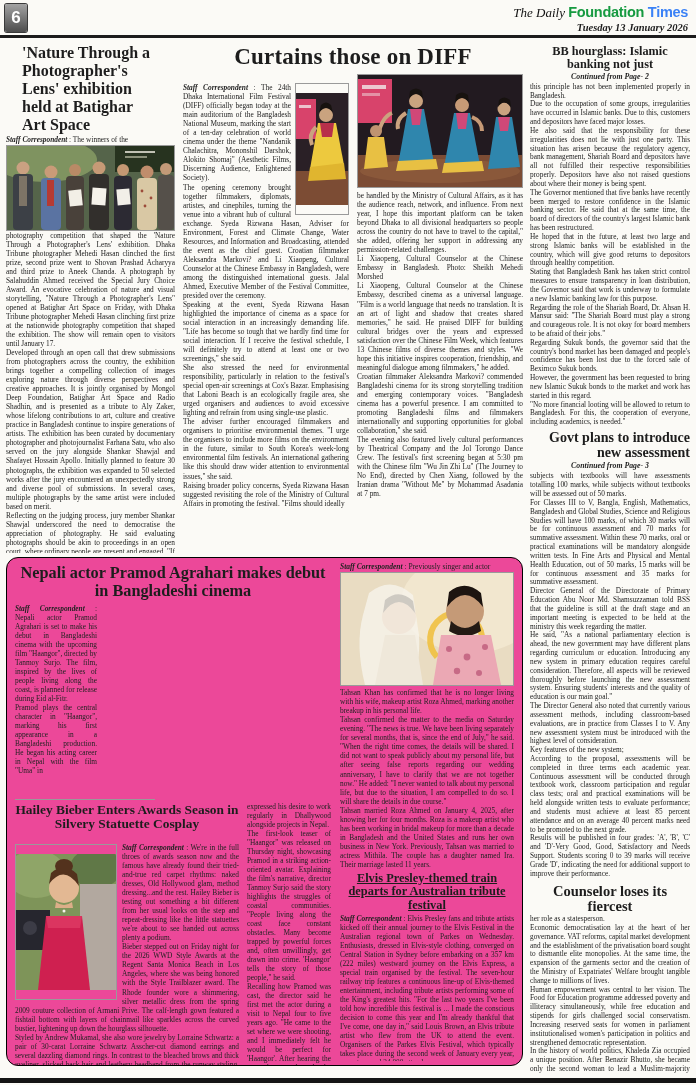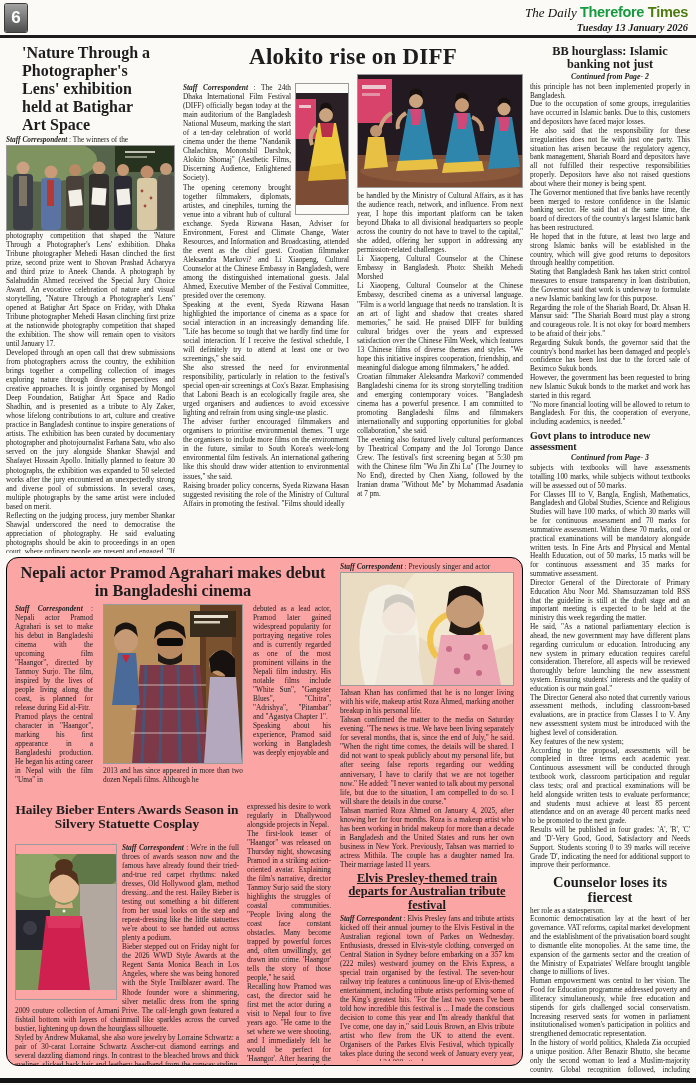--- a/index.html
+++ b/index.html
@@ -44,36 +44,36 @@
   .art-nature .lead { font-size:7.35px; line-height:1.25; text-align:justify; margin-bottom:1px; }
   
   .art-diff { width:340px; overflow:hidden; }
   .art-diff h1 { font-size:23px; line-height:1.05; text-align:center; margin:4px 0 5px; letter-spacing:0.2px; }
   .diff-cols { display:flex; gap:8px; }
   .dcol { width:166px; overflow:hidden; }
   .float-ph { float:right; margin:0 0 2px 4px; }
   .diff-photo2 { margin-bottom:3px; }
   
   .col-right h3 { font-size:12.3px; line-height:1.05; text-align:center; margin:4px 0 0; }
-  .col-right h4 { font-size:10px; line-height:1.05; text-align:left; margin:4px 0 0; }
+  .col-right h4 { font-size:14px; line-height:1.05; text-align:right; margin:4px 0 0; }
   .col-right h5 { font-size:14.5px; line-height:1.05; text-align:center; margin:5px 0 1px; }
   .cont-note { text-align:center; font-style:italic; font-weight:bold; font-size:7.8px; margin:1px 0 2px; }
   .col-right .a-body { font-size:7.3px; line-height:1.21; }
   
   .mid-box {
     margin-top:4px; height:509px;
     border:1.7px solid #000; border-radius:12px;
     padding:4px 8px 4px 8px;
     display:flex; gap:9px; overflow:hidden;
-    background:#fca5a5;
+    background:#ec4899;
   }
   .box-left { width:316px; }
   .box-right { flex:1; overflow:hidden; }
   .box-left h2 { font-size:16.3px; line-height:1.12; text-align:center; margin:2px 0 3px; }
-  .nep-row { display:flex; gap:10px; height:196px; overflow:hidden; }
+  .nep-row { display:flex; gap:24px; height:196px; overflow:hidden;flex-direction:column; }
   .ncol1 { width:82px; }
   .nphoto-col { width:140px; }
   .ncol3 { width:82px; }
   .row2 { display:flex; gap:8px; margin-top:2px; height:296px; overflow:hidden; }
   .hailey-sec { width:224px; overflow:hidden; }
   .hailey-sec h2 { font-size:13.4px; line-height:1.1; text-align:center; margin:1px 0 2px; }
   .ncol3b { flex:1; overflow:hidden; }
   .box-right h2 { font-size:16.3px; line-height:1.15; text-align:center; margin:2px 0 1px; }
   .box-right .lead { font-size:7.5px; margin-bottom:1px; }
   .box-right h6 { font-size:12.4px; line-height:1.1; text-align:center; margin:3px 0 1px;text-decoration:underline; }
@@ -82,21 +82,21 @@
   
   .bottom-rule { position:absolute; left:0; bottom:2px; width:696px; height:5px; background:#141414; }
 </style>
 </head>
 <body>
 
 <header>
   <div class="badge">6</div>
   <div class="masthead">
     <div>
-      <span class="mast-daily">The Daily </span><span class="mast-commercial" style="color:#169a40">Therefore</span><span class="mast-times" style="color:#4d7c0f"> Times</span>
+      <span class="mast-daily">The Daily </span><span class="mast-commercial" style="color:#169a40">Foundation</span><span class="mast-times" style="color:#3b82f6"> Times</span>
     </div>
     <div class="mast-date">Tuesday 13 January 2026</div>
   </div>
 </header>
 
 <div class="content">
 
   <div class="col-main">
     <div class="top-row">
 
@@ -136,21 +136,21 @@
             </g>
           </svg>
         </div>
         <div class="a-body">photography competition that shaped the 'Nature Through a Photographer's Lens' exhibition. Dhaka Tribune photographer Mehedi Hasan clinched the first prize, second prize went to Shovan Prashad Acharyya and third prize to Aneek Chanda. A photograph by Salahuddin Ahmed received the Special Jury Choice Award. An evocative celebration of nature and visual storytelling, "Nature Through a Photographer's Lens" opened at Batighar Art Space on Friday, with Dhaka Tribune photographer Mehedi Hasan clinching first prize at the nationwide photography competition that shaped the exhibition. The show will remain open to visitors until January 17.
 Developed through an open call that drew submissions from photographers across the country, the exhibition brings together a compelling collection of images exploring nature through diverse perspectives and creative approaches. It is jointly organised by Mongol Deep Foundation, Batighar Art Space and Radio Shadhin, and is presented as a tribute to Aly Zaker, whose lifelong contributions to art, culture and creative practice in Bangladesh continue to inspire generations of artists. The exhibition has been curated by documentary photographer and photojournalist Farhana Satu, who also served on the jury alongside Shankar Shawjal and Shafayet Hossain Apollo. Initially planned to feature 30 photographs, the exhibition was expanded to 50 selected works after the jury encountered an unexpectedly strong and diverse pool of submissions. In several cases, multiple photographs by the same artist were included based on merit.
 Reflecting on the judging process, jury member Shankar Shawjal underscored the need to democratise the appreciation of photography. He said evaluating photographs should be akin to proceedings in an open court, where ordinary people are present and engaged. "If photography is an art form, its journey begins with life, habit and creativity," he said, adding that photography cannot achieve its true development unless people form a genuine connection with it.
 "Curating this exhibition was challenging, as it is a group show of single images. I wanted the photographs to feel like a collective journey.</div>
       </article>
 
       <article class="art-diff">
-        <h1>Alokito rise on DIFF</h1>
+        <h1>Curtains those on DIFF</h1>
         <div class="diff-cols">
           <div class="dcol a-body">
             <div class="float-ph photo">
               <svg width="52" height="112" viewBox="0 0 52 112">
                 <rect width="52" height="112" fill="#2a2026"></rect>
                 <rect x="0" y="6" width="20" height="40" fill="#d8436b"></rect>
                 <rect x="3" y="12" width="12" height="3" fill="#f2e3e6" opacity="0.8"></rect>
                 <rect x="0" y="78" width="52" height="34" fill="#7c4c34"></rect>
                 <circle cx="30" cy="22" r="7" fill="#caa37f"></circle>
                 <path d="M23,20 q7,-10 14,0 l-2,-8 q-5,-5 -10,0 z" fill="#17120f"></path>

